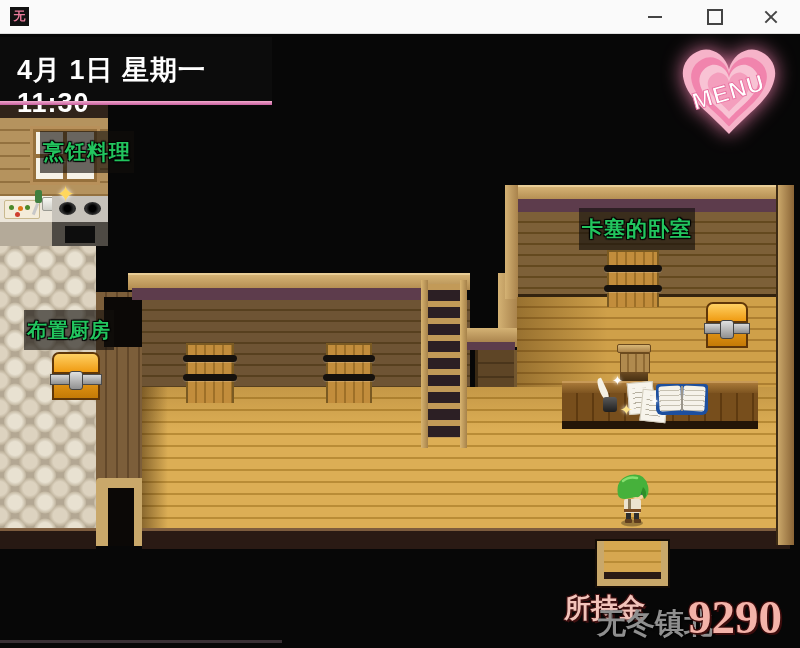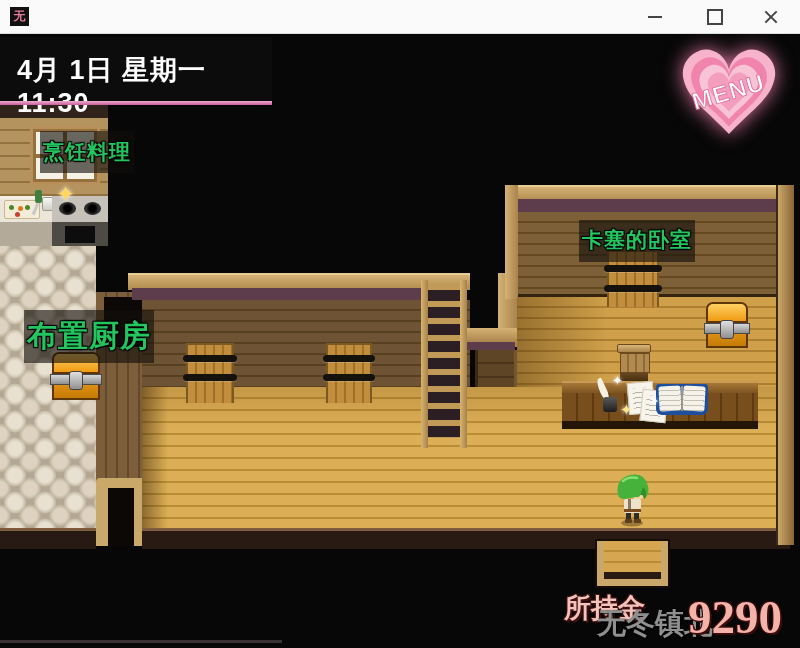--- a/index.html
+++ b/index.html
@@ -156,23 +156,23 @@
   .sp3{left:56px;top:183px;font-size:23px;color:#ffd75e;}
   .sp4{left:612px;top:374px;font-size:13px;color:#fff;}
   .sp5{left:650px;top:396px;font-size:11px;color:#fff;}
   .sp6{left:620px;top:402px;font-size:15px;color:#ffe489;}
 
   
   .map-label{position:absolute;background:rgba(18,14,12,.62);color:#22c55e;font-weight:bold;
              padding:8px 3px;line-height:1.22;letter-spacing:1px;white-space:nowrap;
              text-shadow:1px 1px 1px #000,-1px -1px 1px #000,1px -1px 1px #000,-1px 1px 1px #000;}
   .lbl-cooking{left:40px;top:131px;font-size:21px;}
-  .lbl-kitchen{left:24px;top:310px;font-size:30px;}
+  .lbl-kitchen{left:24px;top:310px;font-size:20px;}
   .lbl-misato{left:299px;top:315px;font-size:21px;}
-  .lbl-kase{left:579px;top:220px;font-size:21px;font-family:Liberation Serif, serif;}
+  .lbl-kase{left:579px;top:208px;font-size:21px;}
   .lbl-hall{left:670px;top:266px;font-size:21px;}
 
   
   .date-panel{left:0;top:37px;width:272px;height:64px;background:#0c0c0c;}
   .date-text{position:absolute;left:17px;top:15px;font-size:27px;font-weight:bold;color:#fff;letter-spacing:1px;}
   .pink-line{left:0;top:101px;width:272px;height:4px;background:linear-gradient(#f2a9cd,#c75f9e);}
   .bottom-line{left:0;top:640px;width:282px;height:3px;background:rgba(210,170,190,.25);}
   .menu-heart{left:668px;top:40px;width:122px;height:102px;filter:drop-shadow(0 0 10px rgba(244,130,176,.9));}
 
   .money-label{left:552px;top:590px;font-family:Liberation Mono, monospace;font-size:27px;font-weight:bold;color:#f2c3ba;

